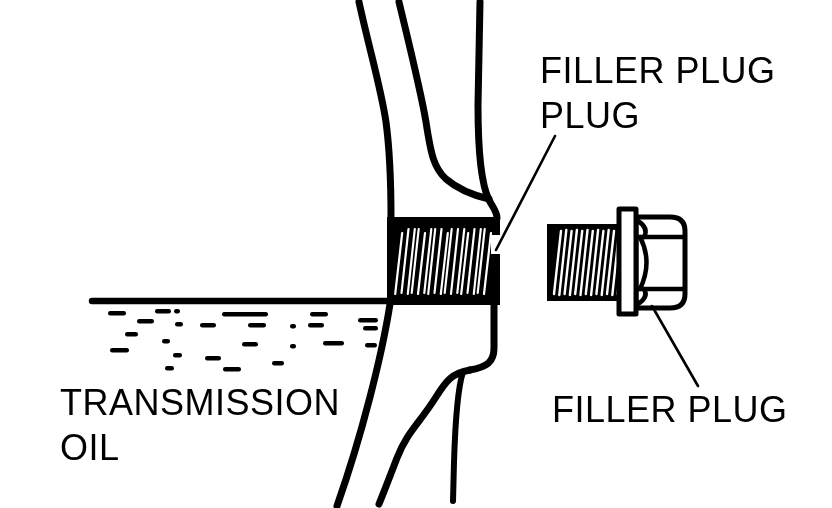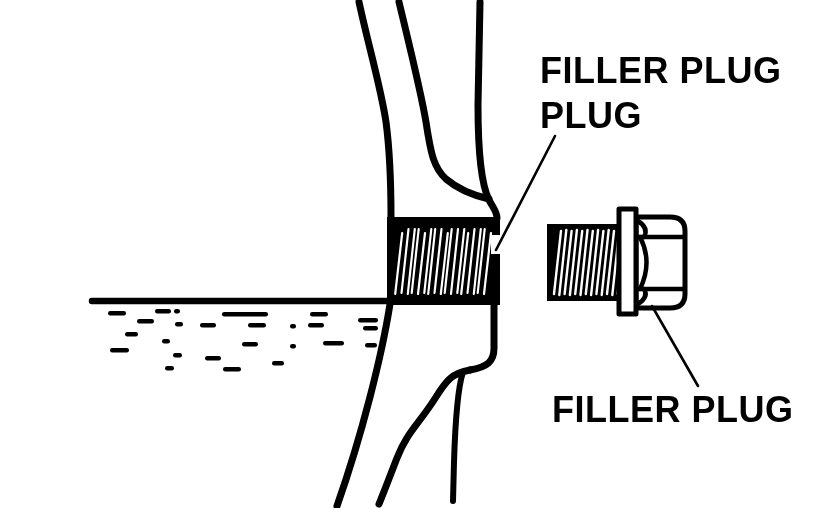--- a/index.html
+++ b/index.html
@@ -5,21 +5,21 @@
   html,body{margin:0;padding:0;background:#fff;}
   #stage{
     position:relative;width:832px;height:508px;background:#fff;overflow:hidden;
     font-family:"Liberation Sans",sans-serif;
   }
   #drawing{position:absolute;left:0;top:0;}
   .diagram-label{
     position:absolute;color:#000;font-size:36px;line-height:45px;
     letter-spacing:0.5px;white-space:nowrap;
   }
-  .diagram-label span{display:block;font-weight:bold;}
+  .diagram-label span{display:block;}
   #label-filler-plug-hole{left:540px;top:48px;}
   #label-transmission-oil{left:60px;top:380px;}
   #label-filler-plug{left:552px;top:387px;}
 </style>
 </head>
 <body>
 
 <div id="stage">
 
   <svg id="drawing" width="832" height="508" viewBox="0 0 832 508">
@@ -123,18 +123,22 @@
       <path stroke-width="2.6" d="M 555,136 L 496,250"></path>
       <path stroke-width="2.6" d="M 652,306 L 698,386"></path>
     </g>
   </svg>
 
   <div class="diagram-label" id="label-filler-plug-hole">
     <span>FILLER PLUG</span>
     <span>PLUG</span>
   </div>
 
+  <div class="diagram-label" id="label-transmission-oil">
+    <span>TRANSMISSION</span>
+    <span>OIL</span>
+  </div>
 
   <div class="diagram-label" id="label-filler-plug">
     <span>FILLER PLUG</span>
   </div>
 
 </div>
 
 </body></html>

